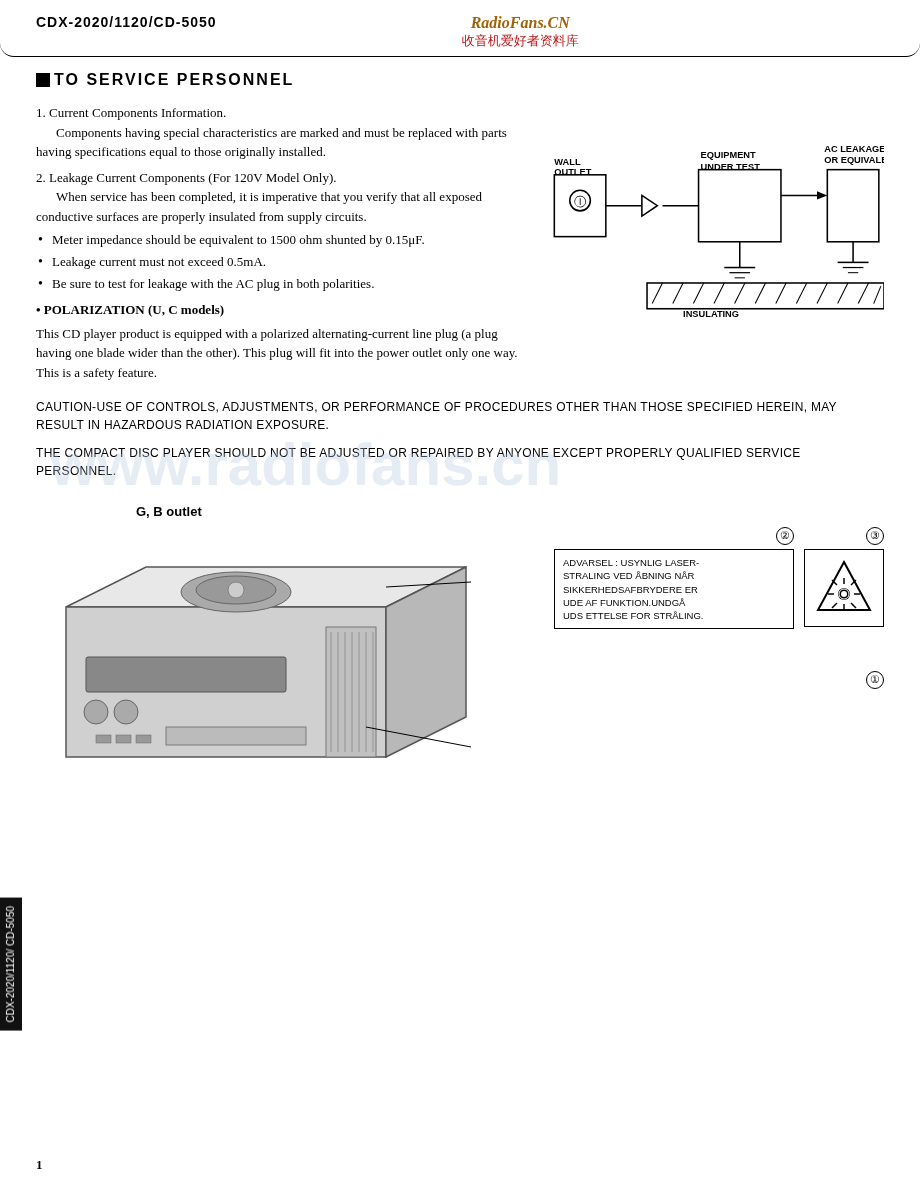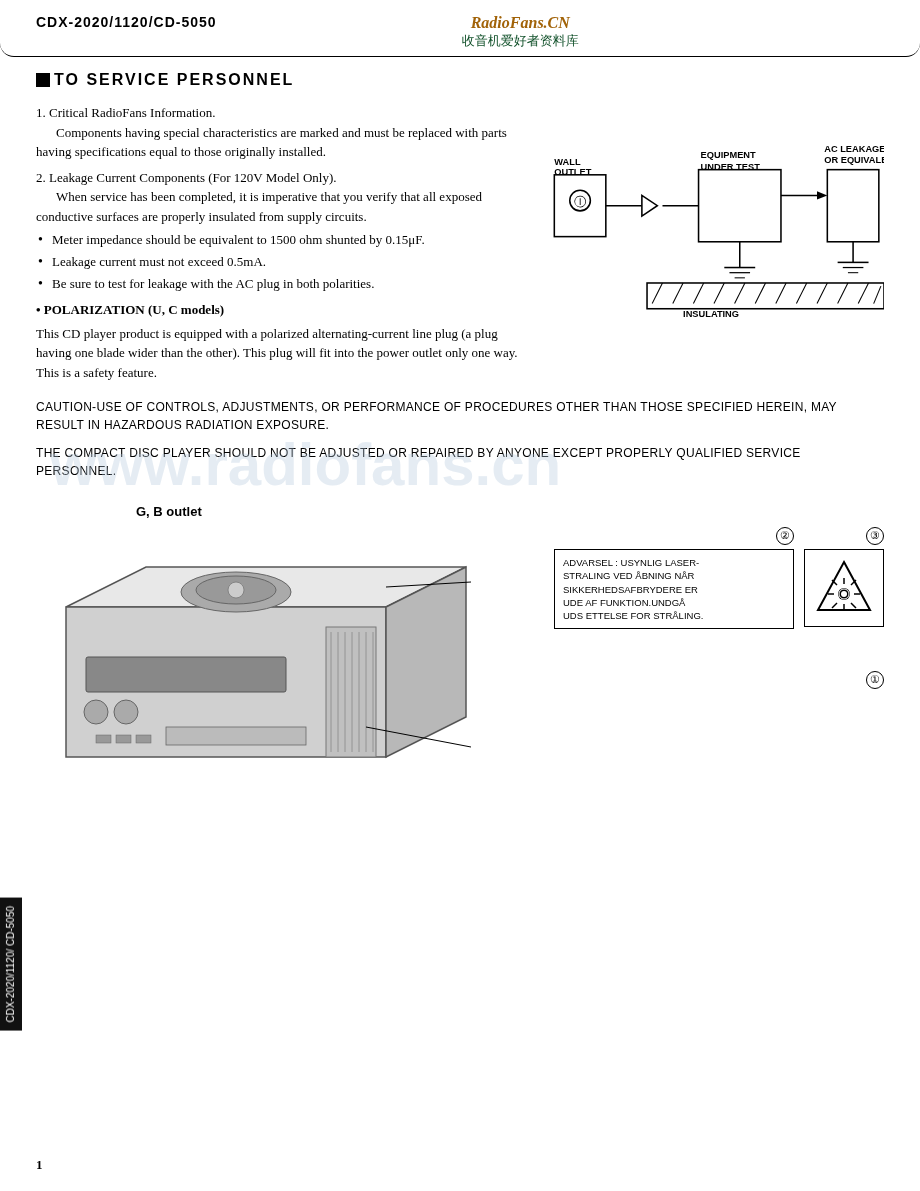--- a/index.html
+++ b/index.html
@@ -75,21 +75,21 @@
       font-family: 'Times New Roman', serif;
     }
     .header-site-name {
       font-size: 16px;
       font-style: italic;
       color: #a16207;
       font-weight: bold;
     }
     .header-site-chinese {
       font-size: 13px;
-      color: #14532d;
+      color: #b91c1c;
     }
 
     
     .main-content {
       padding: 14px 36px 14px 36px;
     }
 
     
     .section-title {
       font-family: Arial, sans-serif;
@@ -260,21 +260,21 @@
     <span class="title-square"></span>
     <span>TO SERVICE PERSONNEL</span>
   </div>
 
   <div class="top-section">
 
     <div class="text-col">
 
       <p>
         <span class="num">1.</span>
-        <span class="item-title">Critical RadioFans Information.</span><br>
+        <span class="item-title">Current Components Information.</span><br>
         <span class="indent">Components having special characteristics are marked and must be replaced with parts having specifications equal to those originally installed.</span>
       </p>
 
       <p>
         <span class="num">2.</span>
         <span class="item-title">Leakage Current Components (For 120V Model Only).</span><br>
         <span class="indent">When service has been completed, it is imperative that you verify that all exposed conductive surfaces are properly insulated from supply circuits.</span>
       </p>
 
       <ul class="bullet-list">

